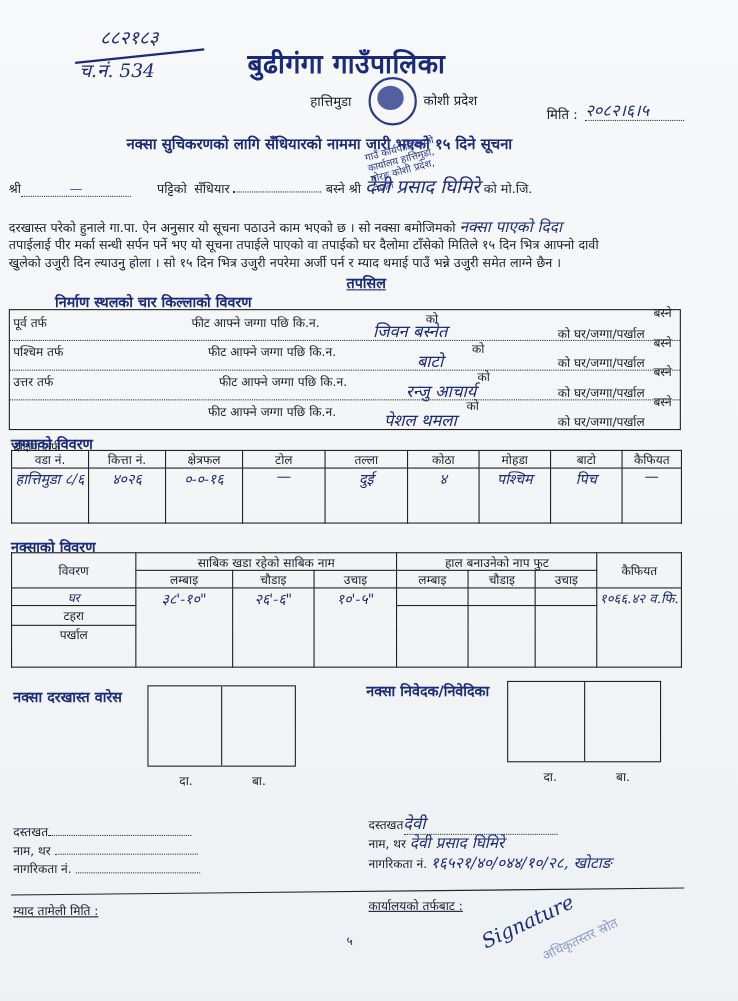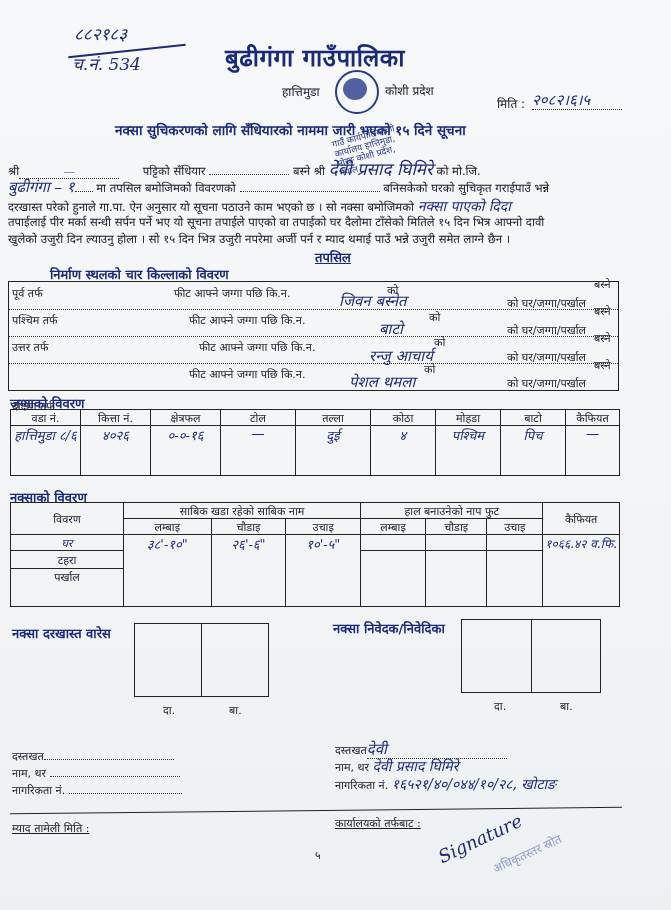--- a/index.html
+++ b/index.html
@@ -12,21 +12,21 @@
   }
   .page {
     position: absolute; left: 0; top: 0; width: 671px; height: 910px;
     background: linear-gradient(180deg, #f7f8fa 0%, #f2f4f6 60%, #eef1f3 100%);
   }
   .abs { position: absolute; }
   .hand { font-family: "DejaVu Serif", serif; font-style: italic; color: #1d2a78; }
   .dots { border-bottom: 1px dotted #333; display: inline-block; }
 
   
-  .ref-top { left: 74px; top: 22px; font-size: 17px; font-family: Liberation Serif, serif; }
+  .ref-top { left: 91px; top: 22px; font-size: 17px; font-family: Liberation Serif, serif; }
   .ref-bottom { left: 72px; top: 52px; font-size: 17px; }
   .ref-line { left: 68px; top: 50px; width: 118px; height: 2px; background: #1d2a78; transform: rotate(-6deg); }
   .title { left: 225px; top: 40px; font-size: 24px; font-weight: bold; color: #1a2a7a; letter-spacing: 0.5px; }
   .subleft { left: 282px; top: 83px; font-size: 12px; }
   .subright { left: 370px; top: 82px; font-size: 12px; }
   .seal { left: 335px; top: 70px; width: 40px; height: 40px; border-radius: 50%; border: 2px solid #2a3a8a; }
   .seal-inner { left: 343px; top: 78px; width: 24px; height: 22px; border-radius: 50%; background: #2a3a8a; opacity: 0.8; }
   .date-label { left: 497px; top: 95px; font-size: 12px; }
   .date-val { left: 532px; top: 89px; font-size: 15px; width: 90px; border-bottom: 1px dotted #333; }
   .notice-title { left: 115px; top: 121px; font-size: 13.5px; font-weight: bold; color: #1a2a7a; }
@@ -69,31 +69,25 @@
   <div class="abs subright" style="left:385px;">कोशी प्रदेश</div>
 
   <div class="abs date-label">मिति :</div>
   <div class="abs hand date-val">२०८२।६।५</div>
 
   <div class="abs notice-title">नक्सा सुचिकरणको लागि सँधियारको नाममा जारी भएको १५ दिने सूचना</div>
   <div class="abs stamp-text" style="width:70px; white-space:normal;">गाउँ कार्यपालिकाको कार्यालय हात्तिमुडा, मोरङ कोशी प्रदेश, नेपाल</div>
 
   <div class="abs para" style="top:157px;">
     <span>श्री</span><span class="dots hand" style="width:100px; text-align:center;">—</span>
-    <span style="margin-left:20px;">पट्टिको सँधियार</span>
+    <span style="margin-left:20px;font-family:Liberation Mono, monospace;">पट्टिको सँधियार</span>
     <span class="dots" style="width:80px;"></span>
     <span>बस्ने श्री</span>
     <span class="hand" style="font-size:17px;">देवी प्रसाद घिमिरे</span>
     <span>को मो.जि.</span>
-  </div>
-  <div class="abs para" style="top:176px;">
-    <span class="hand" style="font-size:15px;">बुढीगंगा – १</span><span class="dots" style="width:18px;"></span>
-    <span>मा तपसिल बमोजिमको विवरणको</span>
-    <span class="dots" style="width:140px;"></span>
-    <span>बनिसकेको घरको सुचिकृत गराईपाउँ भन्ने</span>
   </div>
   <div class="abs para" style="top:196px;">
     <span>दरखास्त परेको हुनाले गा.पा. ऐन अनुसार यो सूचना पठाउने काम भएको छ । सो नक्सा बमोजिमको</span>
     <span class="hand" style="font-size:14px;">नक्सा पाएको दिदा</span>
   </div>
   <div class="abs para" style="top:214px;">तपाईलाई पीर मर्का सन्धी सर्पन पर्ने भए यो सूचना तपाईले पाएको वा तपाईको घर दैलोमा टाँसेको मितिले १५ दिन भित्र आफ्नो दावी</div>
   <div class="abs para" style="top:231px;">खुलेको उजुरी दिन ल्याउनु होला । सो १५ दिन भित्र उजुरी नपरेमा अर्जी पर्न र म्याद थमाई पाउँ भन्ने उजुरी समेत लाग्ने छैन ।</div>
 
   <div class="abs tapsil">तपसिल</div>
 

